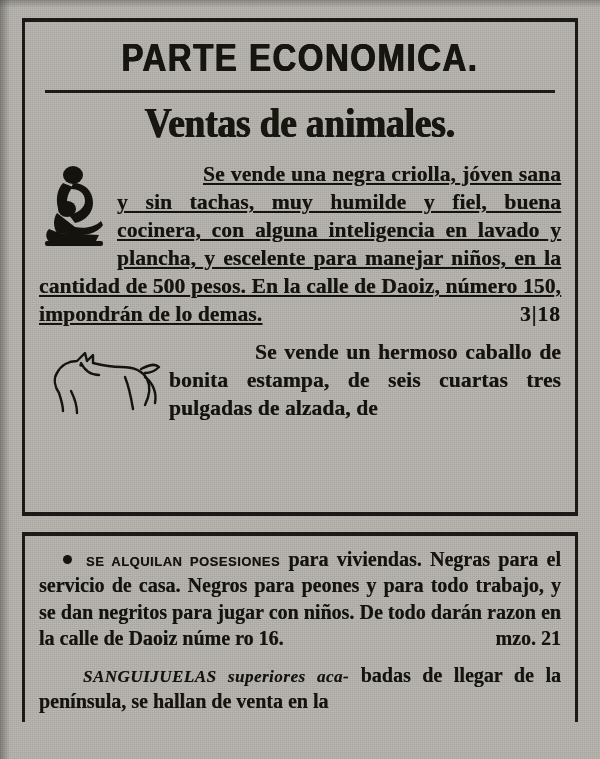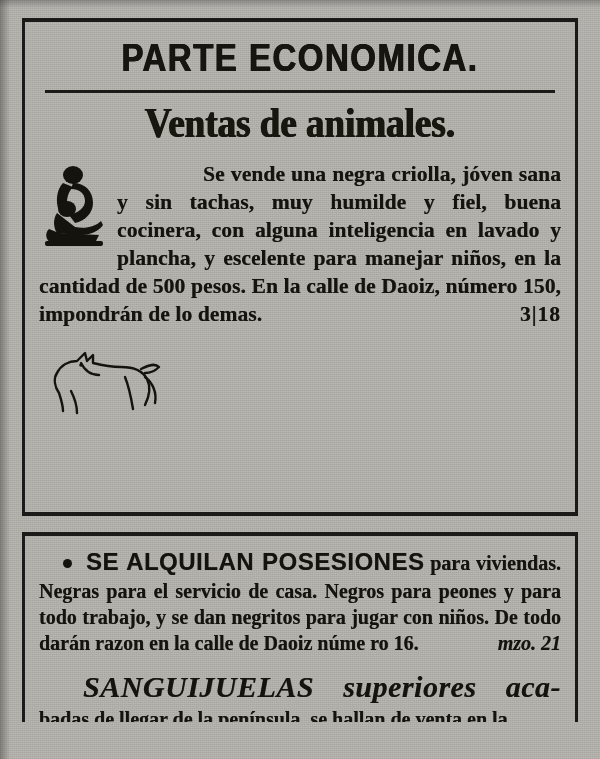--- a/index.html
+++ b/index.html
@@ -83,21 +83,21 @@
   }
   .adbody {
     font-size: 21.5px;
     line-height: 1.30;
     color: #14130e;
     text-align: justify;
     font-weight: 600;
     letter-spacing: 0.1px;
     text-shadow: 0.35px 0 0 rgba(20,19,14,0.65);
   }
-  .ad1 { margin-top: 19px; }
+  .ad1 { margin-top: 19px; text-decoration: underline; }
   .ad2 { margin-top: 10px; }
   .indent { display: inline-block; width: 86px; }
   .ref {
     float: right;
     letter-spacing: 1px;
   }
   .cut-icon {
     float: left;
     width: 74px;
     height: 86px;
@@ -122,35 +122,34 @@
     display: inline-block;
     width: 9px; height: 9px;
     border-radius: 50%;
     background: #14130e;
     margin: 0 14px 3px 24px;
     vertical-align: middle;
   }
   .caps {
     font-family: "Liberation Sans", sans-serif;
     font-weight: bold;
-    font-size: 24px;
+    font-size: 13px;
     letter-spacing: 0.5px;
   }
   .date {
     float: right;
     font-weight: 600;
-    font-style: italic;
   }
   .leech {
     margin-top: 10px;
   }
   .leech-head {
     font-style: italic;
     font-weight: bold;
-    font-size: 30px;
+    font-size: 17px;
     letter-spacing: 0.5px;
   }
   .leech-sp {
     display: inline-block;
     width: 44px;
   }
   .edge-left {
     position: absolute;
     left: 0; top: 0;
     width: 10px; height: 759px;
@@ -202,21 +201,21 @@
             <path d="M16 30 C20 22 28 18 36 18 L44 10 L46 18 L52 12 L52 20 C60 22 70 24 80 24 C92 24 102 28 106 36 C110 44 108 54 104 62"></path>
             <path d="M16 30 C12 36 14 44 18 50 C20 56 22 62 22 68"></path>
             <path d="M30 48 C34 56 36 62 36 70"></path>
             <path d="M84 34 C88 44 90 54 92 66"></path>
             <path d="M104 34 C112 40 116 50 114 60"></path>
             <path d="M100 26 C108 22 114 20 118 24 C114 28 108 30 104 30"></path>
             <path d="M40 20 C44 28 50 32 58 32"></path>
           </g>
           <circle cx="40" cy="22" r="1.8" fill="#14130e"></circle>
         </svg>
-        <span class="indent"></span>
+        <span class="indent"></span><span>Se vende un hermoso caballo de bonita estampa, de seis cuartas tres pulgadas de alzada, de</span>
       </div>
 
     </div>
 
     <div class="block block-bottom">
 
       <div class="bottom-body">
         <span class="bullet"></span><span class="caps">SE ALQUILAN POSESIONES</span>
         <span>para viviendas. Negras para el servicio de casa. Negros para peones y para todo trabajo, y se dan negritos para jugar con niños. De todo darán razon en la calle de Daoiz núme ro 16.</span>
         <span class="date">mzo. 21</span>

